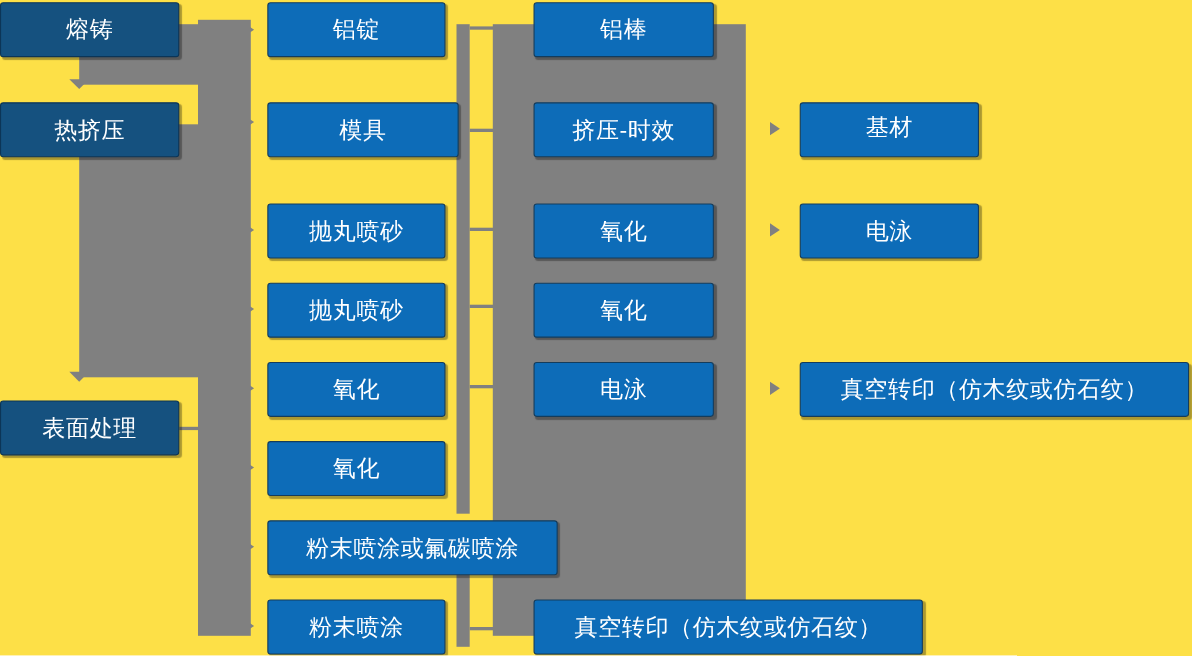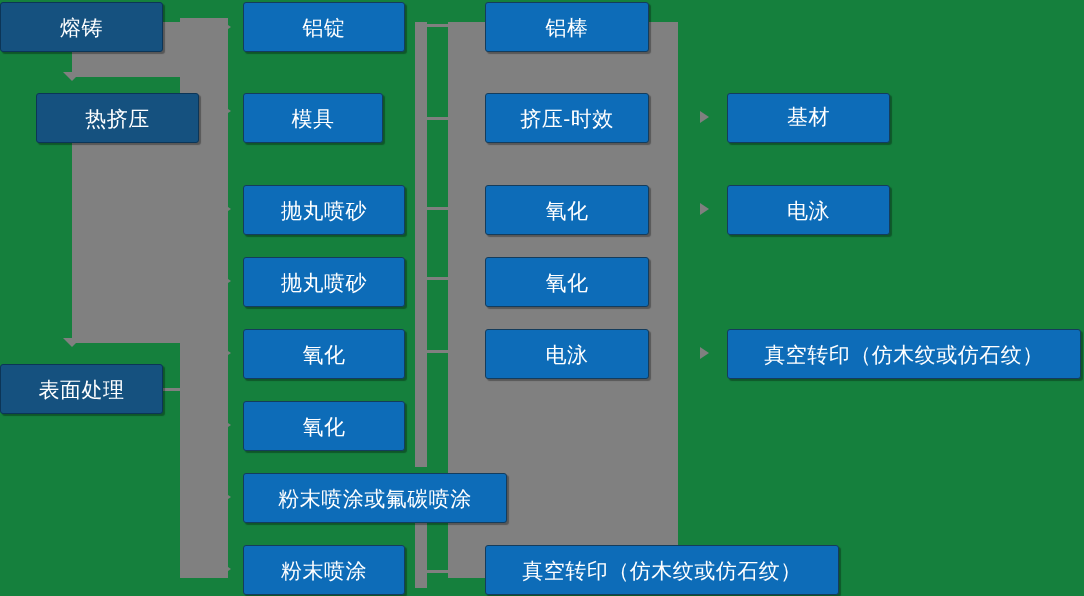--- a/index.html
+++ b/index.html
@@ -3,21 +3,21 @@
 <meta charset="utf-8">
 <style>
   html,body{margin:0;padding:0;background:#ffffff;}
   body{
     font-family:"Liberation Sans","DejaVu Sans",sans-serif;
   }
   #canvas{
     position:relative;
     width:1084px;
     height:596px;
-    background:#15803d;
+    background:#fde047;
     overflow:hidden;
   }
 
   
   .node{
     position:absolute;
     box-sizing:border-box;
     display:flex;
     align-items:center;
     justify-content:center;
@@ -99,33 +99,33 @@
   <div class="conn" style="left:448px; top:22px; width:230px; height:556px;"></div>
 
   <div class="conn-arrow sm" style="left:700px; top:111px;"></div>
   <div class="conn-arrow sm" style="left:700px; top:203px;"></div>
   <div class="conn-arrow sm" style="left:700px; top:347px;"></div>
 
   <div class="node dark" style="left:0px; top:2px; width:163px; height:50px;">
     <span>熔铸</span>
   </div>
 
-  <div class="node dark" style="left:0px; top:93px; width:163px; height:50px;margin-left:36px;">
+  <div class="node dark" style="left:0px; top:93px; width:163px; height:50px;">
     <span>热挤压</span>
   </div>
 
   <div class="node dark" style="left:0px; top:364px; width:163px; height:50px;">
     <span>表面处理</span>
   </div>
 
   <div class="node light" style="left:243px; top:2px; width:162px; height:50px;">
     <span>铝锭</span>
   </div>
 
-  <div class="node light" style="left:243px; top:93px; width:140px; height:50px;">
+  <div class="node light" style="left:243px; top:93px; width:174px; height:50px;">
     <span>模具</span>
   </div>
 
   <div class="node light" style="left:243px; top:185px; width:162px; height:50px;">
     <span>抛丸喷砂</span>
   </div>
 
   <div class="node light" style="left:243px; top:257px; width:162px; height:50px;">
     <span>抛丸喷砂</span>
   </div>

